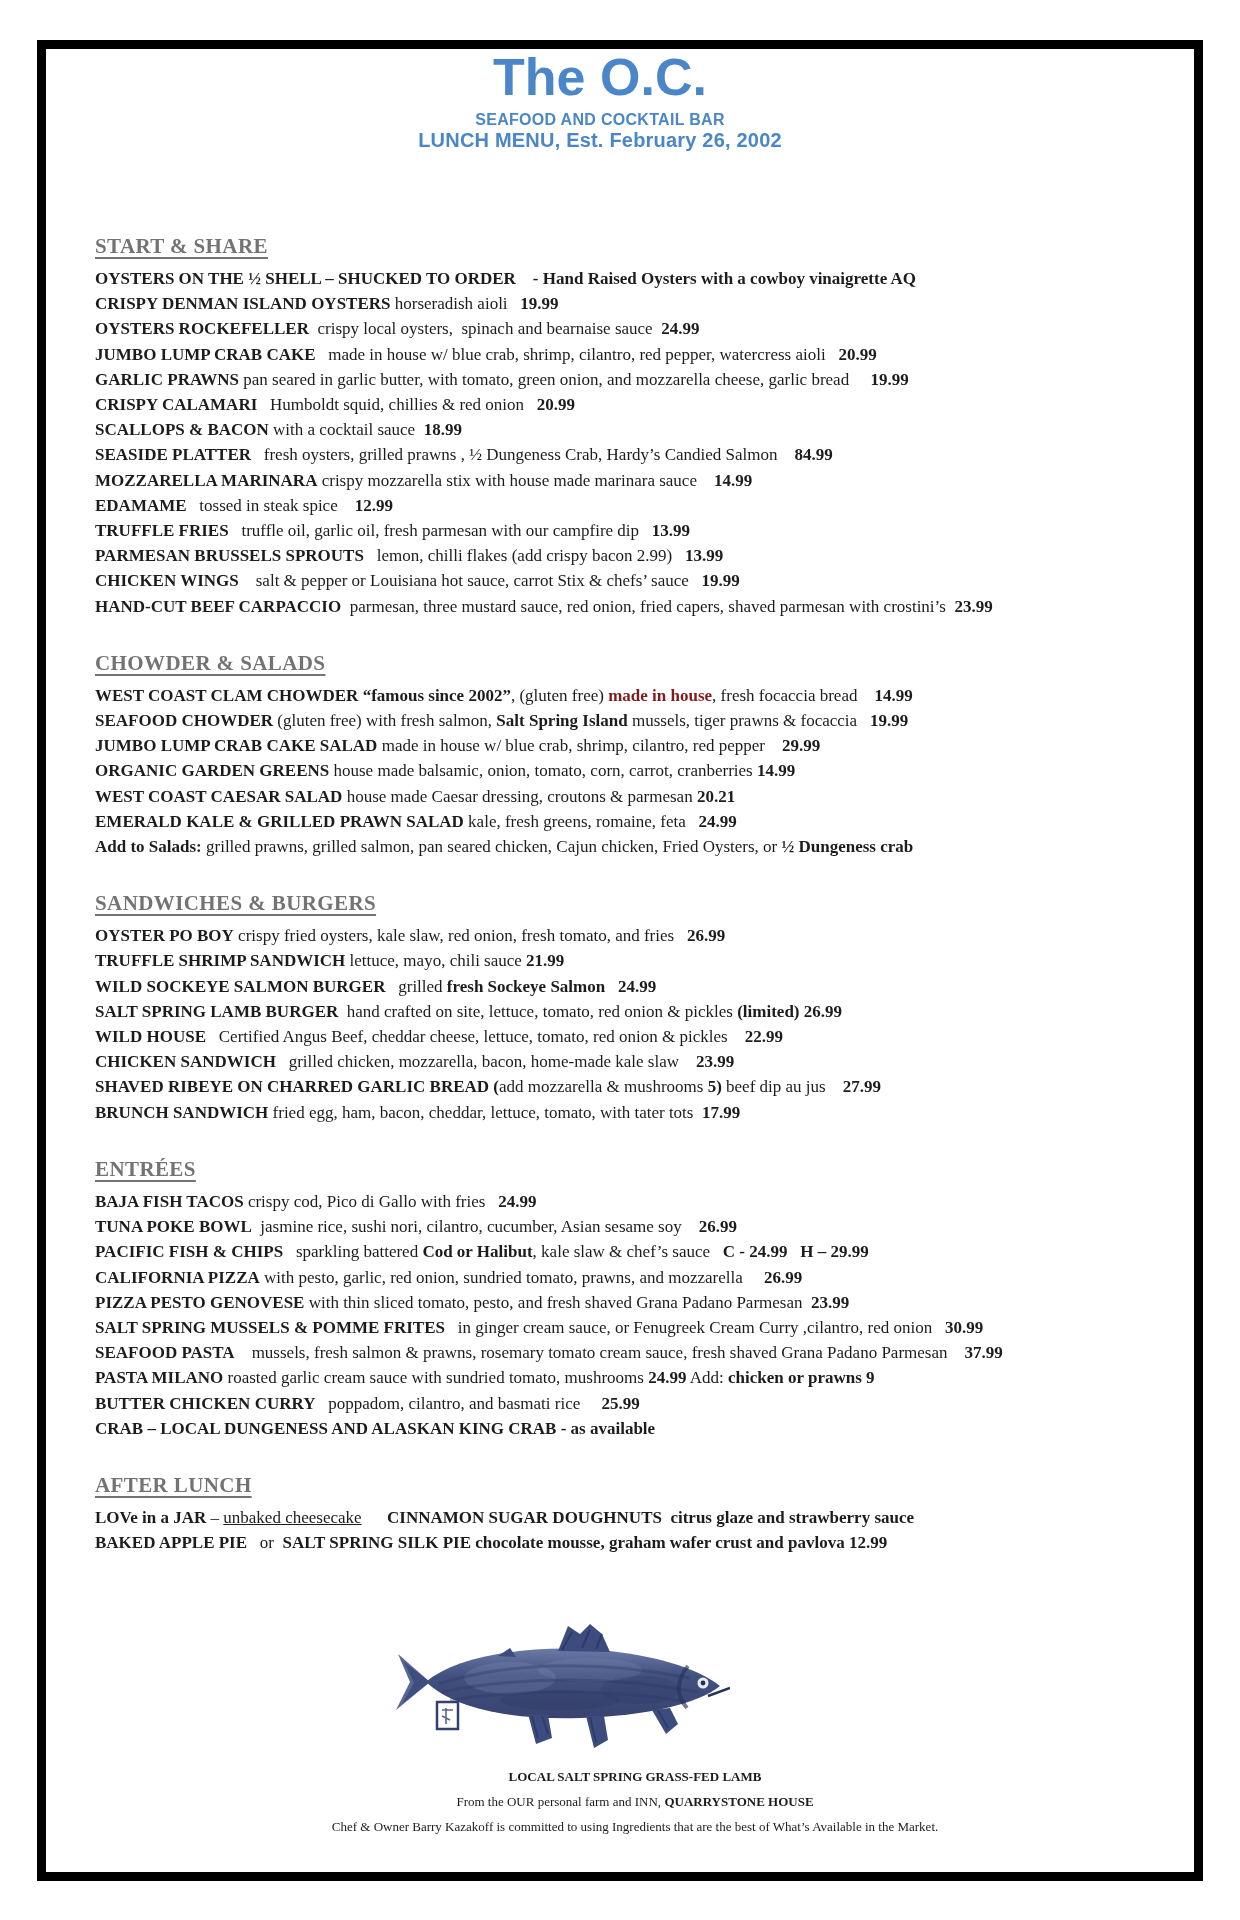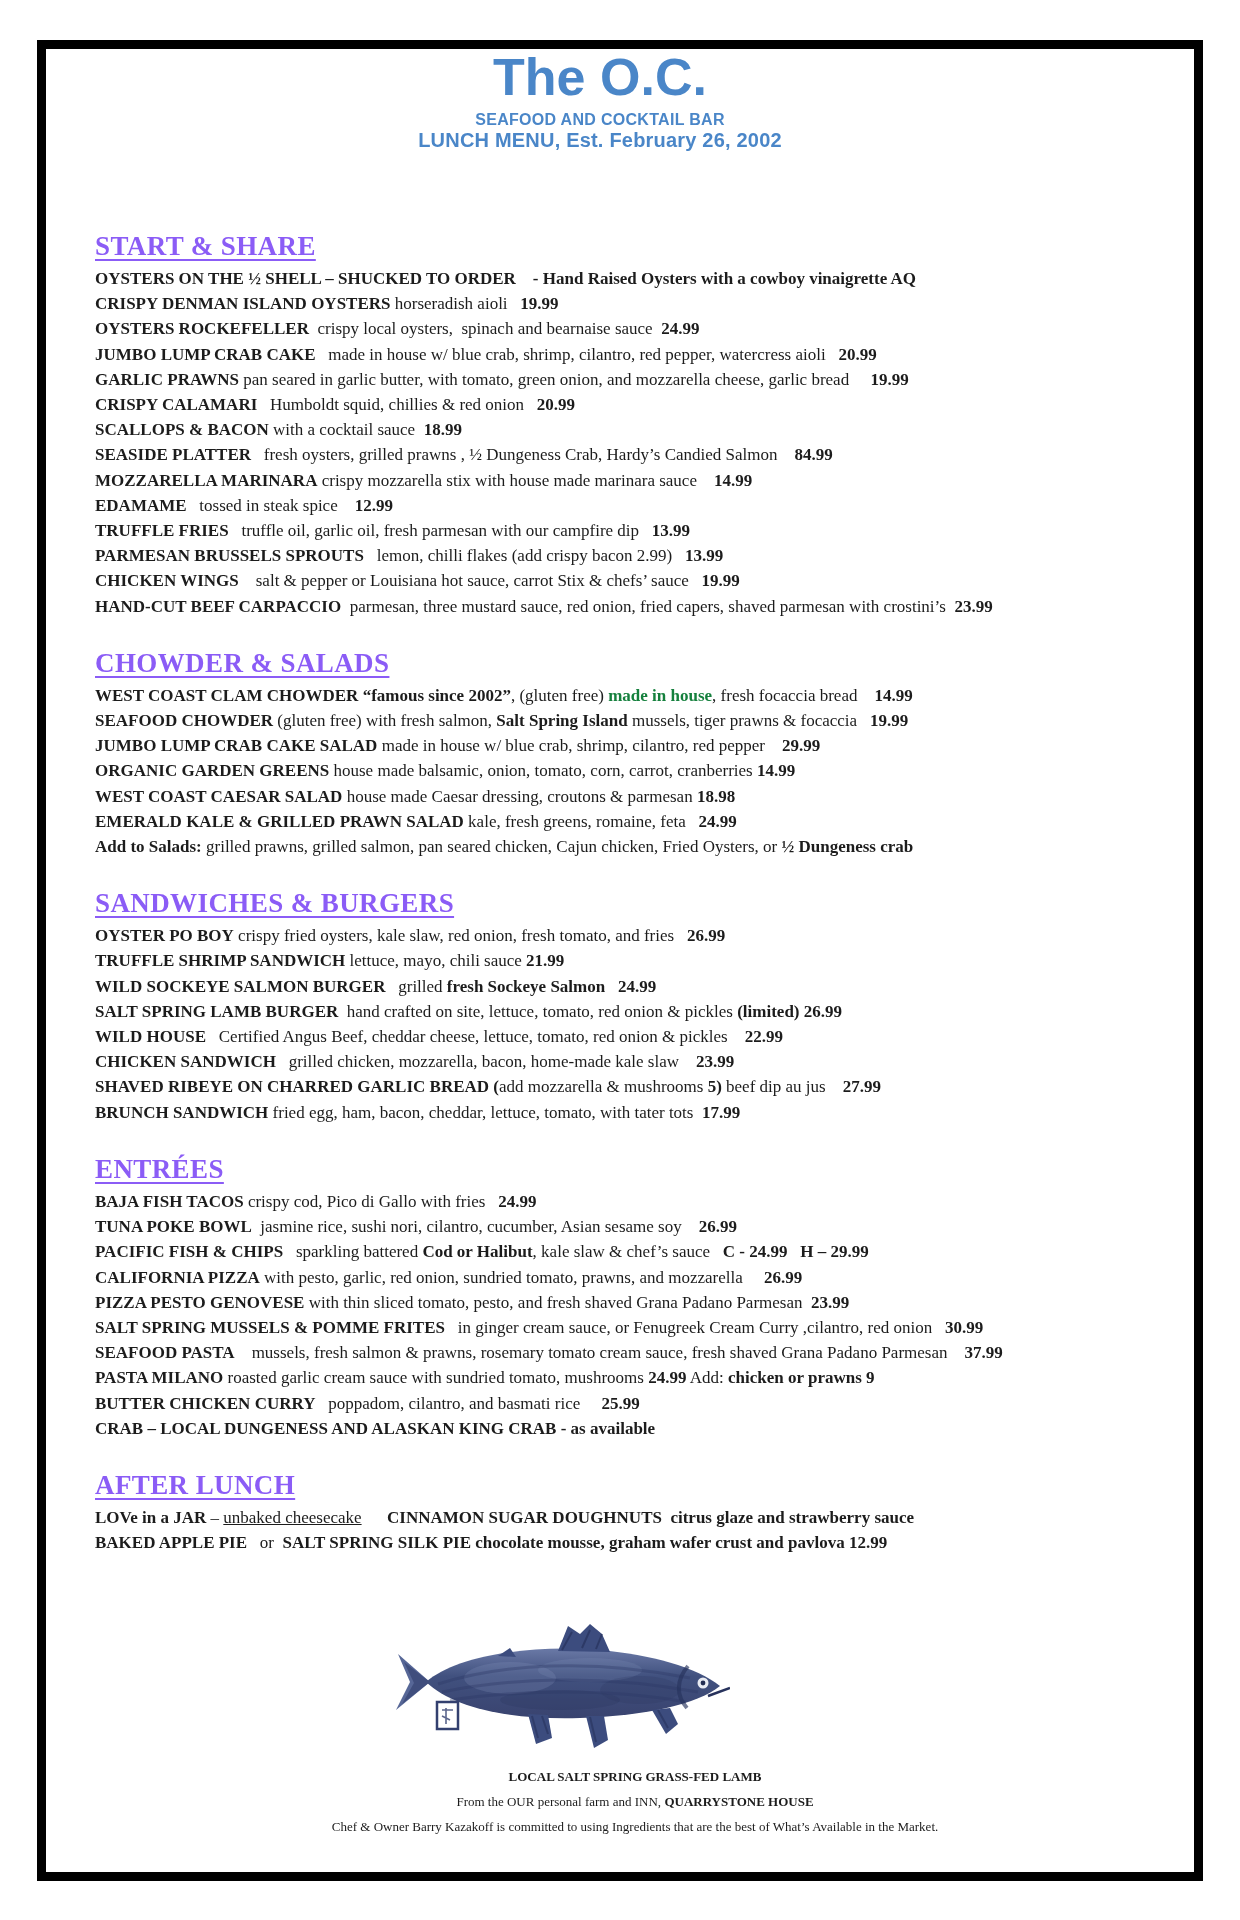--- a/index.html
+++ b/index.html
@@ -21,29 +21,29 @@
     font-size:16px; line-height:20px; color:#4a86c8; letter-spacing:.3px;
   }
   .subtitle2 {
     margin:0; font-family:"Liberation Sans", sans-serif; font-weight:700;
     font-size:20px; line-height:20px; color:#4a86c8; letter-spacing:.2px;
   }
   .menu { position:absolute; left:95px; right:45px; top:233px; }
   .section { margin-top:31px; }
   .section:first-child { margin-top:0; }
   .section-title {
-    margin:0 0 7px 0; font-size:27px; line-height:26px; font-weight:700;
-    color:#8b5cf6; letter-spacing:.4px;
+    margin:0 0 7px 0; font-size:21px; line-height:26px; font-weight:700;
+    color:#737373; letter-spacing:.4px;
     text-decoration:underline; text-decoration-thickness:2px; text-underline-offset:4px;
   }
   .menu-item {
     margin:0; font-size:17px; line-height:25.2px; white-space:pre-wrap;
   }
   .menu-item .b { font-weight:700; }
-  .menu-item .blue { color:#15803d; }
+  .menu-item .blue { color:#7f1d1d; }
   .menu-item .u { text-decoration:underline; }
   .fish { position:absolute; left:390px; top:1604px; width:340px; height:150px; }
   .footer { position:absolute; left:70px; right:40px; top:1764px; text-align:center; }
   .footer div { font-size:13px; line-height:25px; }
   .footer .b { font-weight:700; }
 </style>
 </head>
 <body>
 
 <div class="page">
@@ -72,21 +72,21 @@
         <p class="menu-item"><span class="b">PARMESAN BRUSSELS SPROUTS</span><span>   lemon, chilli flakes (add crispy bacon 2.99)   </span><span class="b">13.99</span></p>
         <p class="menu-item"><span class="b">CHICKEN WINGS</span><span>    salt &amp; pepper or Louisiana hot sauce, carrot Stix &amp; chefs’ sauce   </span><span class="b">19.99</span></p>
         <p class="menu-item"><span class="b">HAND-CUT BEEF CARPACCIO</span><span>  parmesan, three mustard sauce, red onion, fried capers, shaved parmesan with crostini’s  </span><span class="b">23.99</span></p>
       </section>
       <section class="section">
         <h2 class="section-title">CHOWDER &amp; SALADS</h2>
         <p class="menu-item"><span class="b">WEST COAST CLAM CHOWDER “famous since 2002”</span><span>, (gluten free) </span><span class="b blue">made in house</span><span>, fresh focaccia bread    </span><span class="b">14.99</span></p>
         <p class="menu-item"><span class="b">SEAFOOD CHOWDER</span><span> (gluten free) with fresh salmon, </span><span class="b">Salt Spring Island</span><span> mussels, tiger prawns &amp; focaccia   </span><span class="b">19.99</span></p>
         <p class="menu-item"><span class="b">JUMBO LUMP CRAB CAKE SALAD</span><span> made in house w/ blue crab, shrimp, cilantro, red pepper    </span><span class="b">29.99</span></p>
         <p class="menu-item"><span class="b">ORGANIC GARDEN GREENS</span><span> house made balsamic, onion, tomato, corn, carrot, cranberries </span><span class="b">14.99</span></p>
-        <p class="menu-item"><span class="b">WEST COAST CAESAR SALAD</span><span> house made Caesar dressing, croutons &amp; parmesan </span><span class="b">18.98</span></p>
+        <p class="menu-item"><span class="b">WEST COAST CAESAR SALAD</span><span> house made Caesar dressing, croutons &amp; parmesan </span><span class="b">20.21</span></p>
         <p class="menu-item"><span class="b">EMERALD KALE &amp; GRILLED PRAWN SALAD</span><span> kale, fresh greens, romaine, feta   </span><span class="b">24.99</span></p>
         <p class="menu-item"><span class="b">Add to Salads:</span><span> grilled prawns, grilled salmon, pan seared chicken, Cajun chicken, Fried Oysters, or </span><span class="b">½ Dungeness crab</span></p>
       </section>
       <section class="section">
         <h2 class="section-title">SANDWICHES &amp; BURGERS</h2>
         <p class="menu-item"><span class="b">OYSTER PO BOY</span><span> crispy fried oysters, kale slaw, red onion, fresh tomato, and fries   </span><span class="b">26.99</span></p>
         <p class="menu-item"><span class="b">TRUFFLE SHRIMP SANDWICH</span><span> lettuce, mayo, chili sauce </span><span class="b">21.99</span></p>
         <p class="menu-item"><span class="b">WILD SOCKEYE SALMON BURGER</span><span>   grilled </span><span class="b">fresh Sockeye Salmon</span><span>   </span><span class="b">24.99</span></p>
         <p class="menu-item"><span class="b">SALT SPRING LAMB BURGER</span><span>  hand crafted on site, lettuce, tomato, red onion &amp; pickles </span><span class="b">(limited)</span><span> </span><span class="b">26.99</span></p>
         <p class="menu-item"><span class="b">WILD HOUSE</span><span>   Certified Angus Beef, cheddar cheese, lettuce, tomato, red onion &amp; pickles    </span><span class="b">22.99</span></p>

